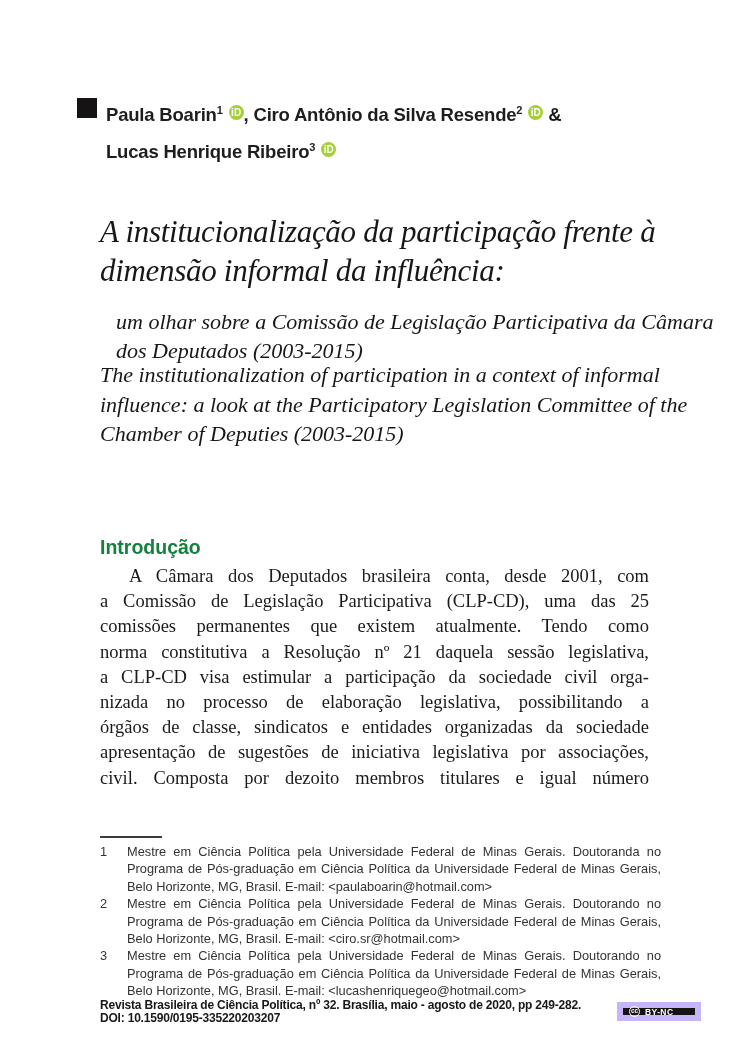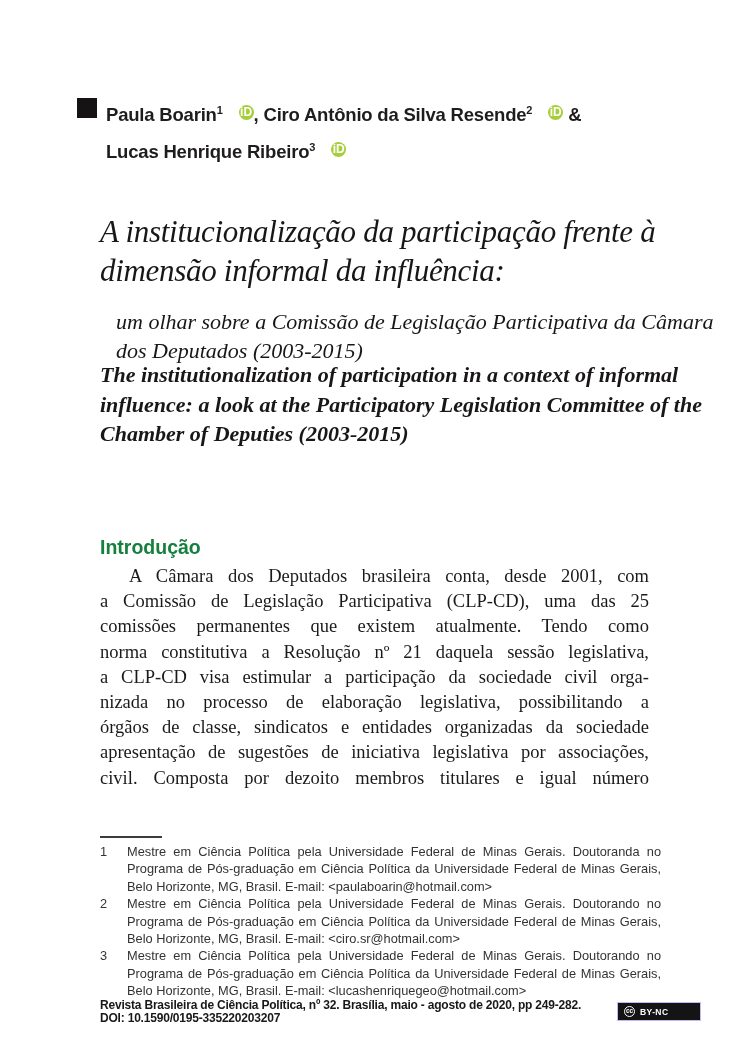--- a/index.html
+++ b/index.html
@@ -7,37 +7,37 @@
     position:relative; width:746px; height:1058px; background:#ffffff;
     overflow:hidden; font-family:"Liberation Sans", sans-serif; color:#1c191a;
   }
   
   .author-block { position:absolute; left:77px; top:94px; display:flex; align-items:flex-start; }
   .bullet { width:20px; height:20px; background:#161314; margin-top:4px; flex-shrink:0; }
   .authors { margin-left:9px; font-weight:bold; font-size:18.5px; line-height:33px; color:#1f1c1d; letter-spacing:-0.2px; }
   .authors sup { font-size:11px; vertical-align:7px; }
   .orcid {
     display:inline-block; width:15px; height:15px; border-radius:50%;
-    color:#ffffff; font-size:12px; font-weight:bold; text-align:center; line-height:15px;
-    vertical-align:5px; margin-left:16px; letter-spacing:0;
+    color:#ffffff; font-size:10px; font-weight:bold; text-align:center; line-height:15px;
+    vertical-align:5px; margin-left:6px; letter-spacing:0;
   }
   
   .title-pt {
     position:absolute; left:100px; top:212px; width:610px; margin:0;
     font-family:"Liberation Serif", serif; font-style:italic; font-weight:normal;
     font-size:31px; line-height:39px; color:#191617; letter-spacing:-0.3px;
   }
   .subtitle-pt {
     position:absolute; left:100px; top:292px; width:610px; margin:16px;
     font-family:"Liberation Serif", serif; font-style:italic; font-weight:normal;
     font-size:22px; line-height:28.5px; color:#191617;
   }
   .title-en {
     position:absolute; left:100px; top:360px; width:610px; margin:0;
-    font-family:"Liberation Serif", serif; font-style:italic; font-weight:bold;
+    font-family:"Liberation Serif", serif; font-style:italic; font-weight:normal;
     font-size:22px; line-height:29.5px; color:#191617;
   }
   
   .section-heading {
     position:absolute; left:100px; top:536px; margin:0;
     font-family:"Liberation Sans", sans-serif; font-weight:bold; font-size:19.5px; color:#15803d;
   }
   .body-text {
     position:absolute; left:100px; top:564px; width:549px;
     font-family:"Liberation Serif", serif; font-size:18.5px; color:#1c191a;
@@ -53,21 +53,21 @@
   .footnote { display:flex; font-size:12.8px; line-height:17.4px; color:#333333; font-weight:400; }
   .fn-num { width:27px; flex-shrink:0; }
   .fn-text { flex:1; text-align:justify; }
   
   .footer-text {
     position:absolute; left:100px; top:999px;
     font-weight:bold; font-size:12px; line-height:12.5px; letter-spacing:-0.2px; color:#1a1718;
   }
   .cc-badge {
     position:absolute; left:617px; top:1002px; width:84px; height:19px; box-sizing:border-box;
-    background:#141414; border:1px solid #c4b5fd;
+    background:#141414; border:6px solid #c4b5fd;
     display:flex; align-items:center; padding:0 6px;
   }
   .cc-circle {
     width:11px; height:11px; box-sizing:border-box; border:1.5px solid #ffffff; border-radius:50%;
     color:#ffffff; font-size:6.5px; font-weight:bold; text-align:center; line-height:8.5px; flex-shrink:0;
   }
   .cc-text { color:#ffffff; font-size:8.5px; font-weight:bold; letter-spacing:0.4px; margin-left:5px; }
 </style>
 </head>
 <body>

